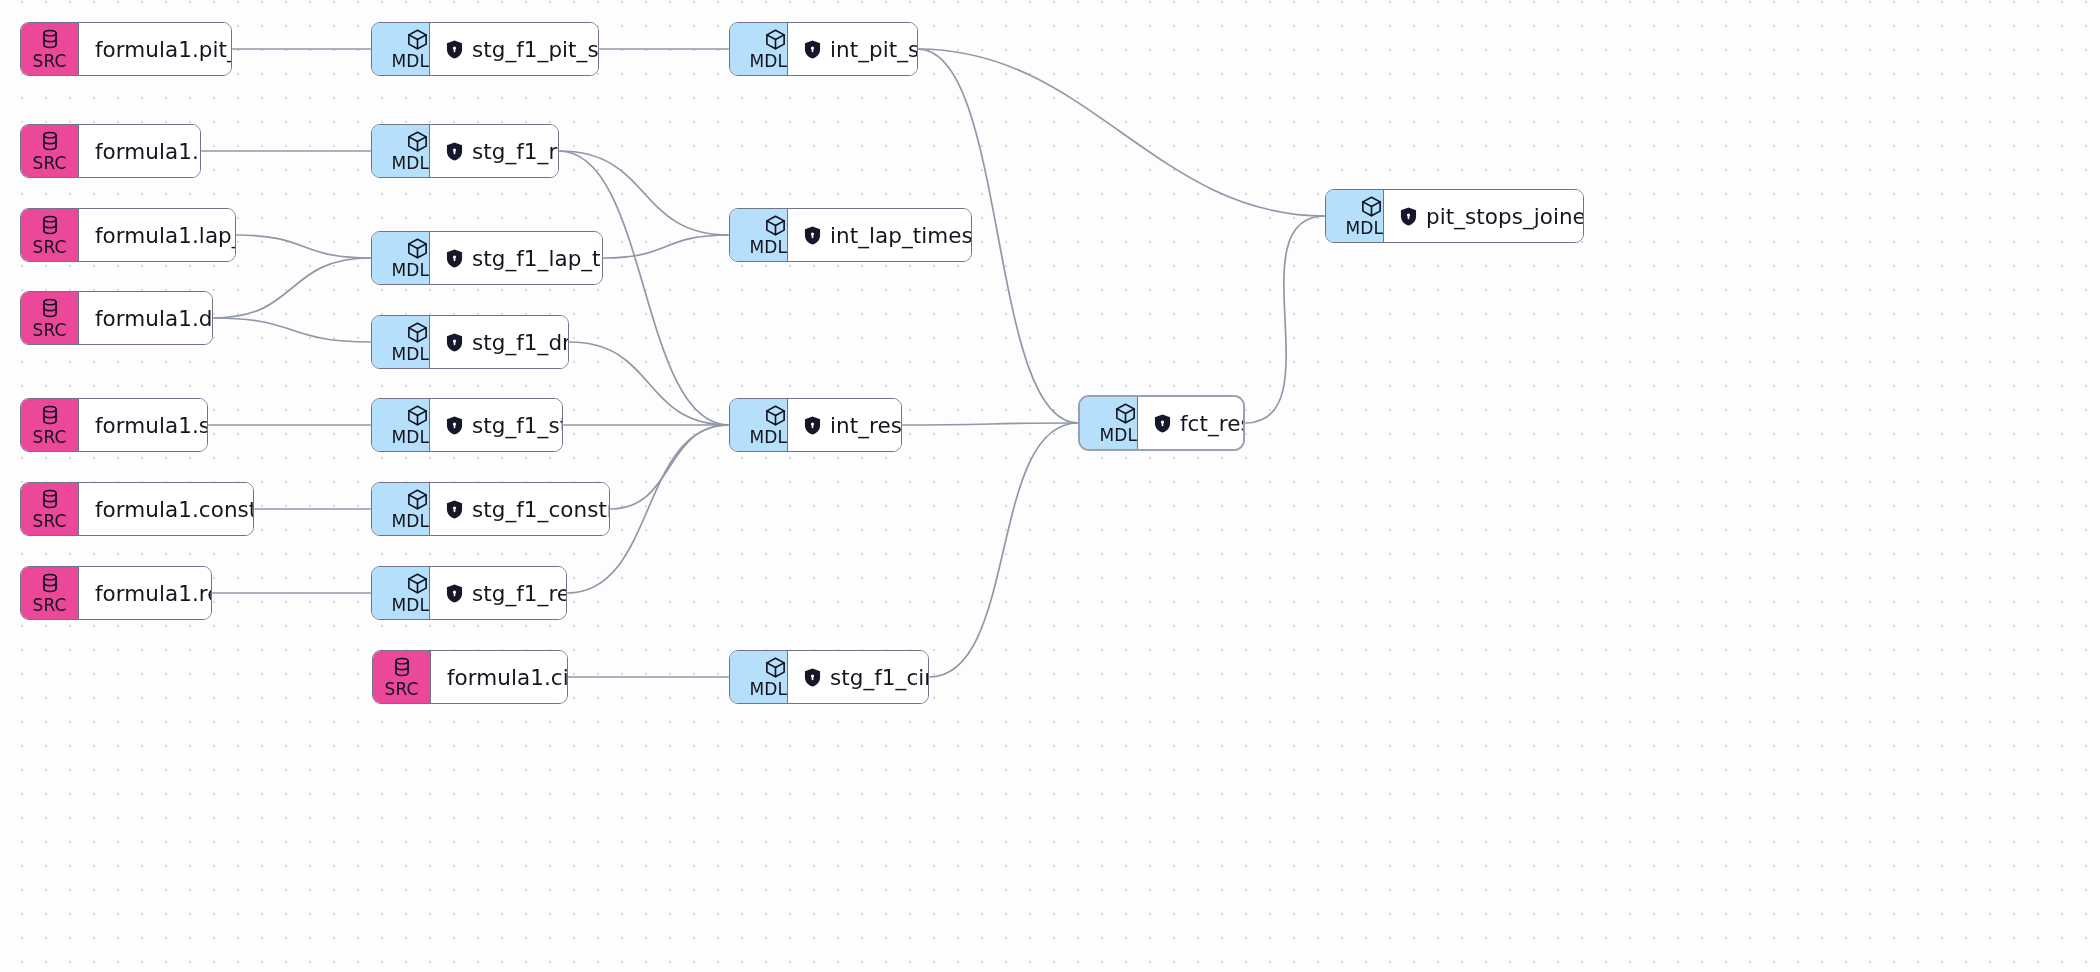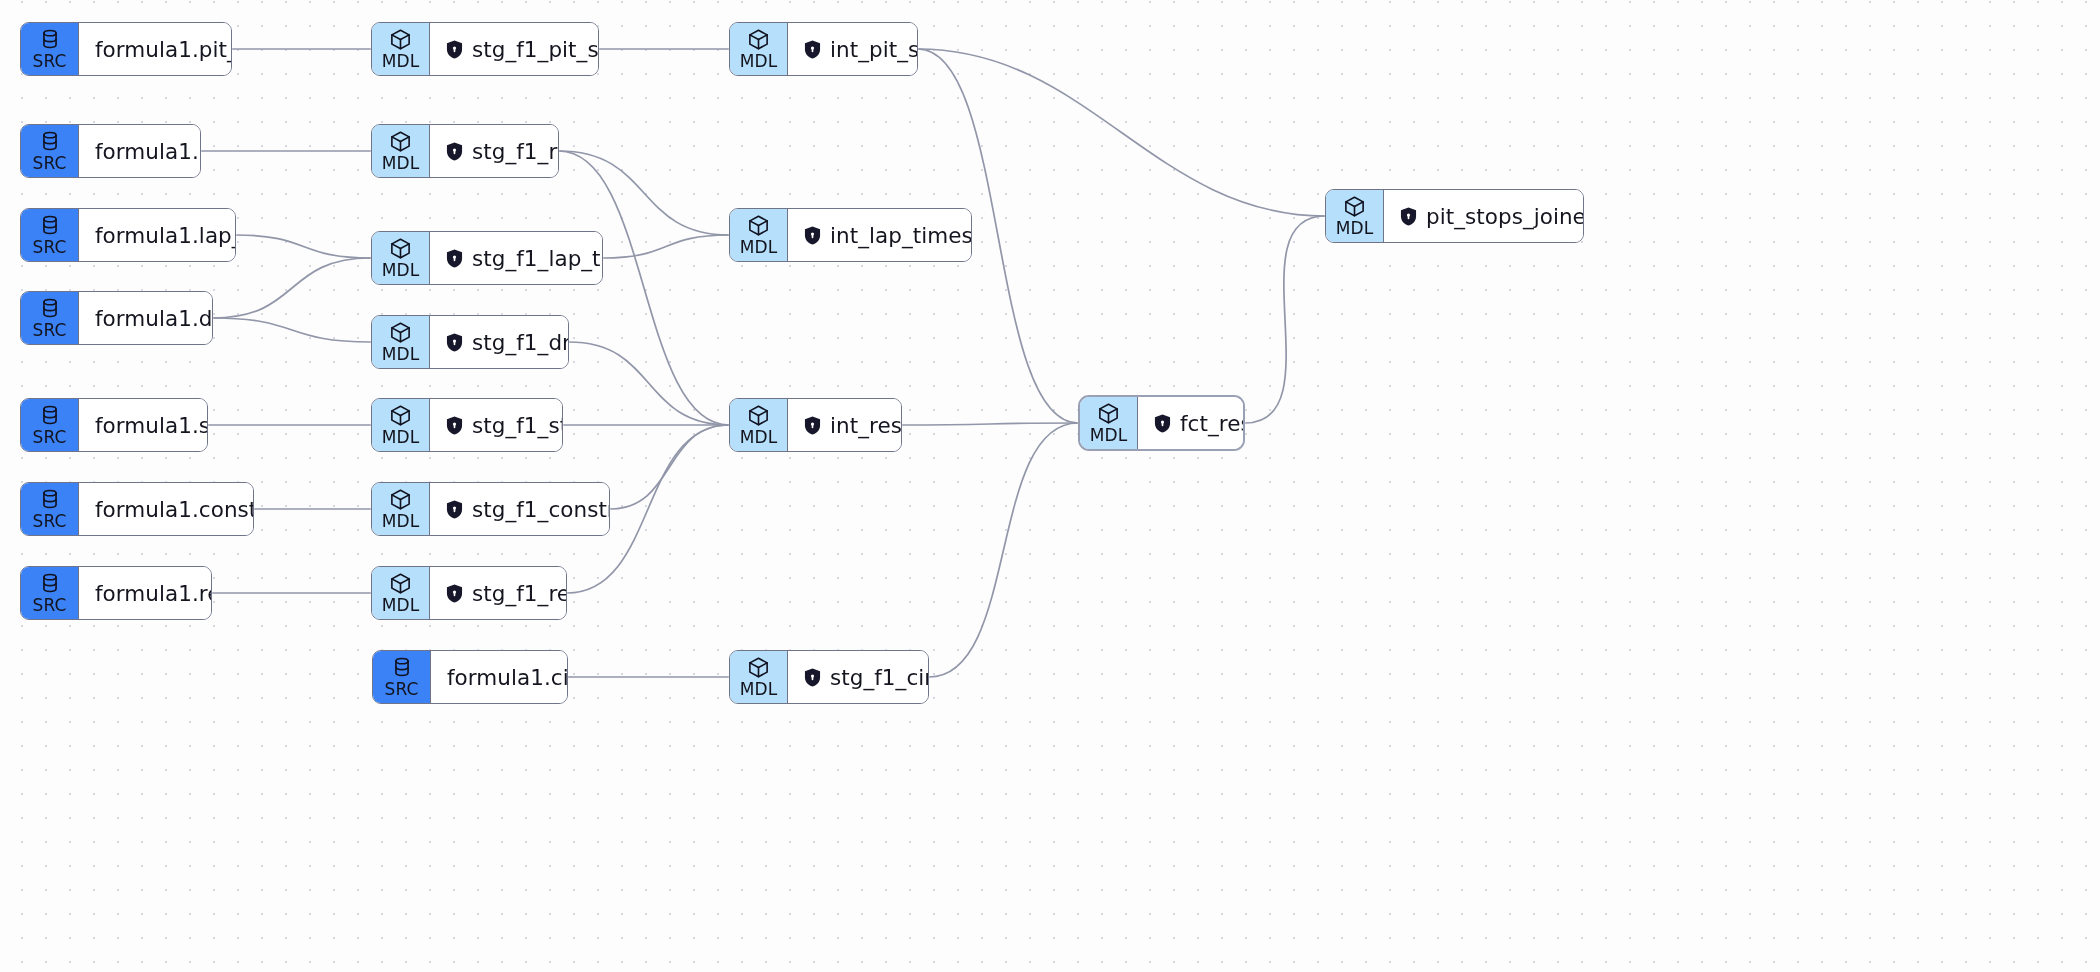--- a/index.html
+++ b/index.html
@@ -33,22 +33,22 @@
     border-width:2.2px;
     border-radius:11px;
   }
   .badge{
     flex:0 0 auto;width:58px;
     display:flex;flex-direction:column;align-items:center;justify-content:center;
     gap:1px;
     border-right:1.4px solid #6f7489;
     box-sizing:border-box;
   }
-  .badge.src{background:#3b82f6;}
-  .badge.mdl{background:#b5dffa;}
+  .badge.src{background:#ec4899;}
+  .badge.mdl{background:#b5dffa;align-items:flex-end;}
   .badge .glyph{display:block;height:24px;line-height:0;}
   .badge .btext{
     font-size:17px;color:#12131c;letter-spacing:.1px;
     font-family:"DejaVu Sans","Liberation Sans",sans-serif;
     line-height:1;
   }
   .body{
     flex:1 1 auto;display:flex;align-items:center;justify-content:center;
     gap:9px;padding:0 16px;background:#fff;box-sizing:border-box;
   }

